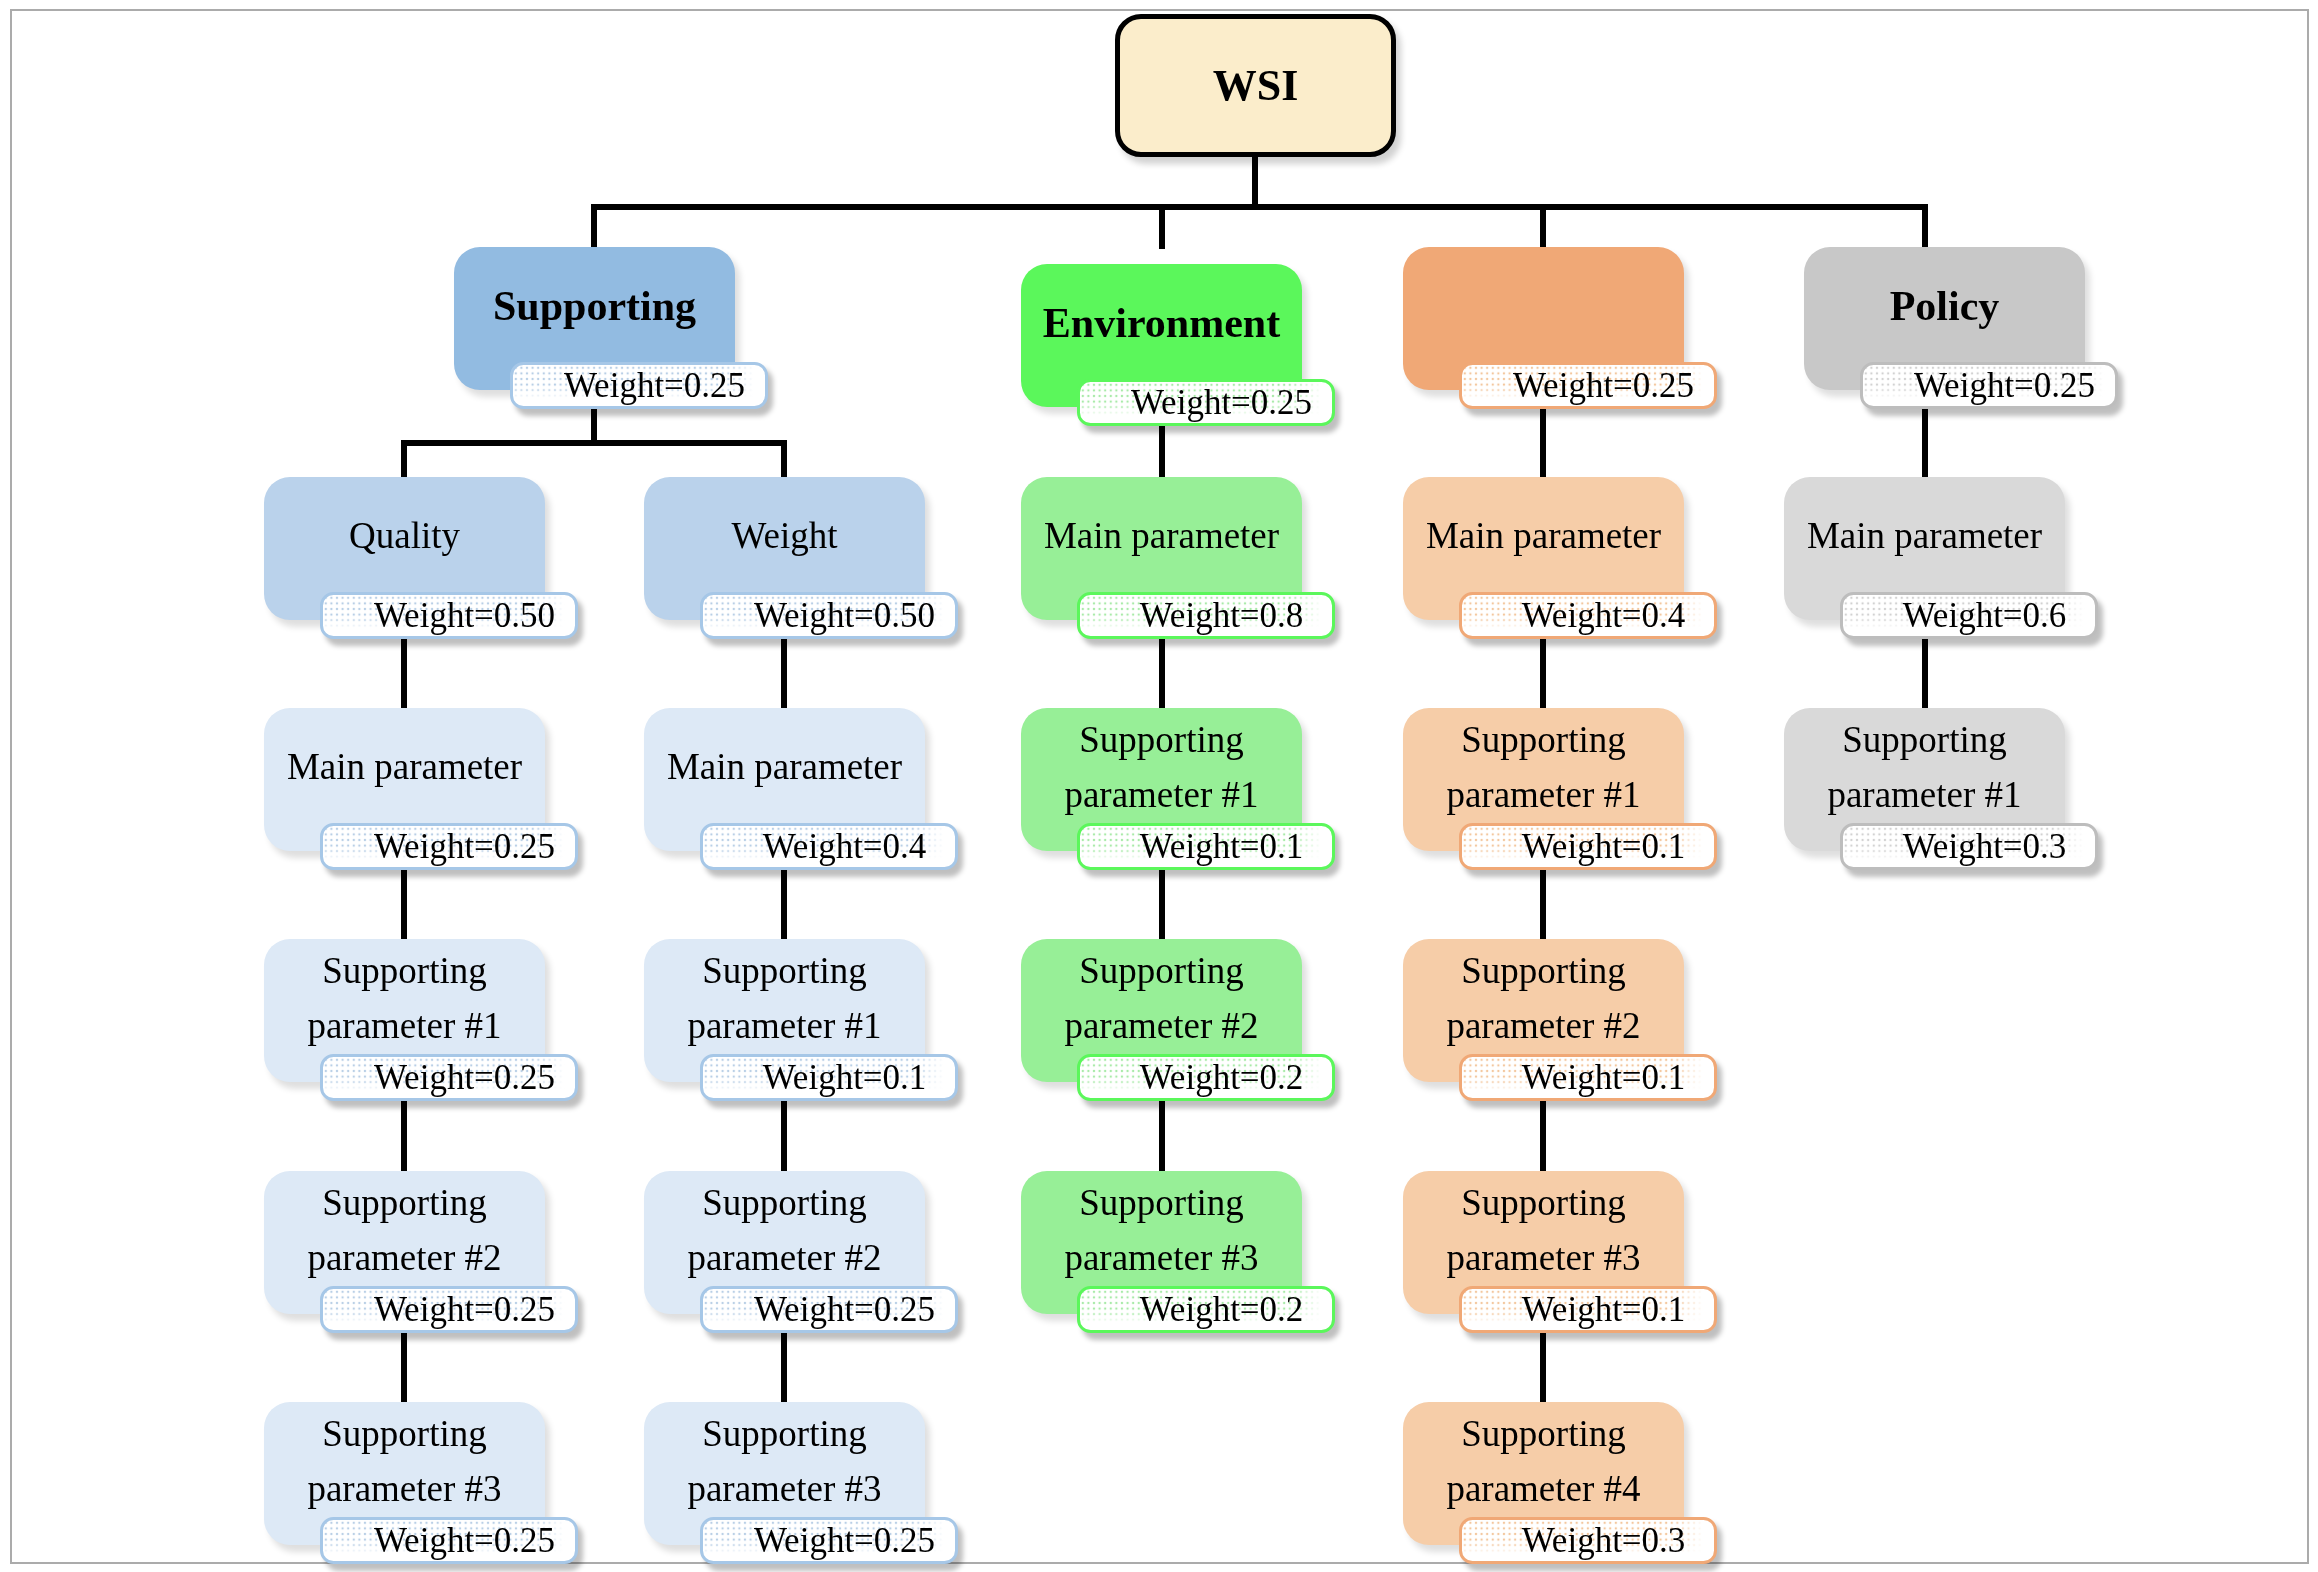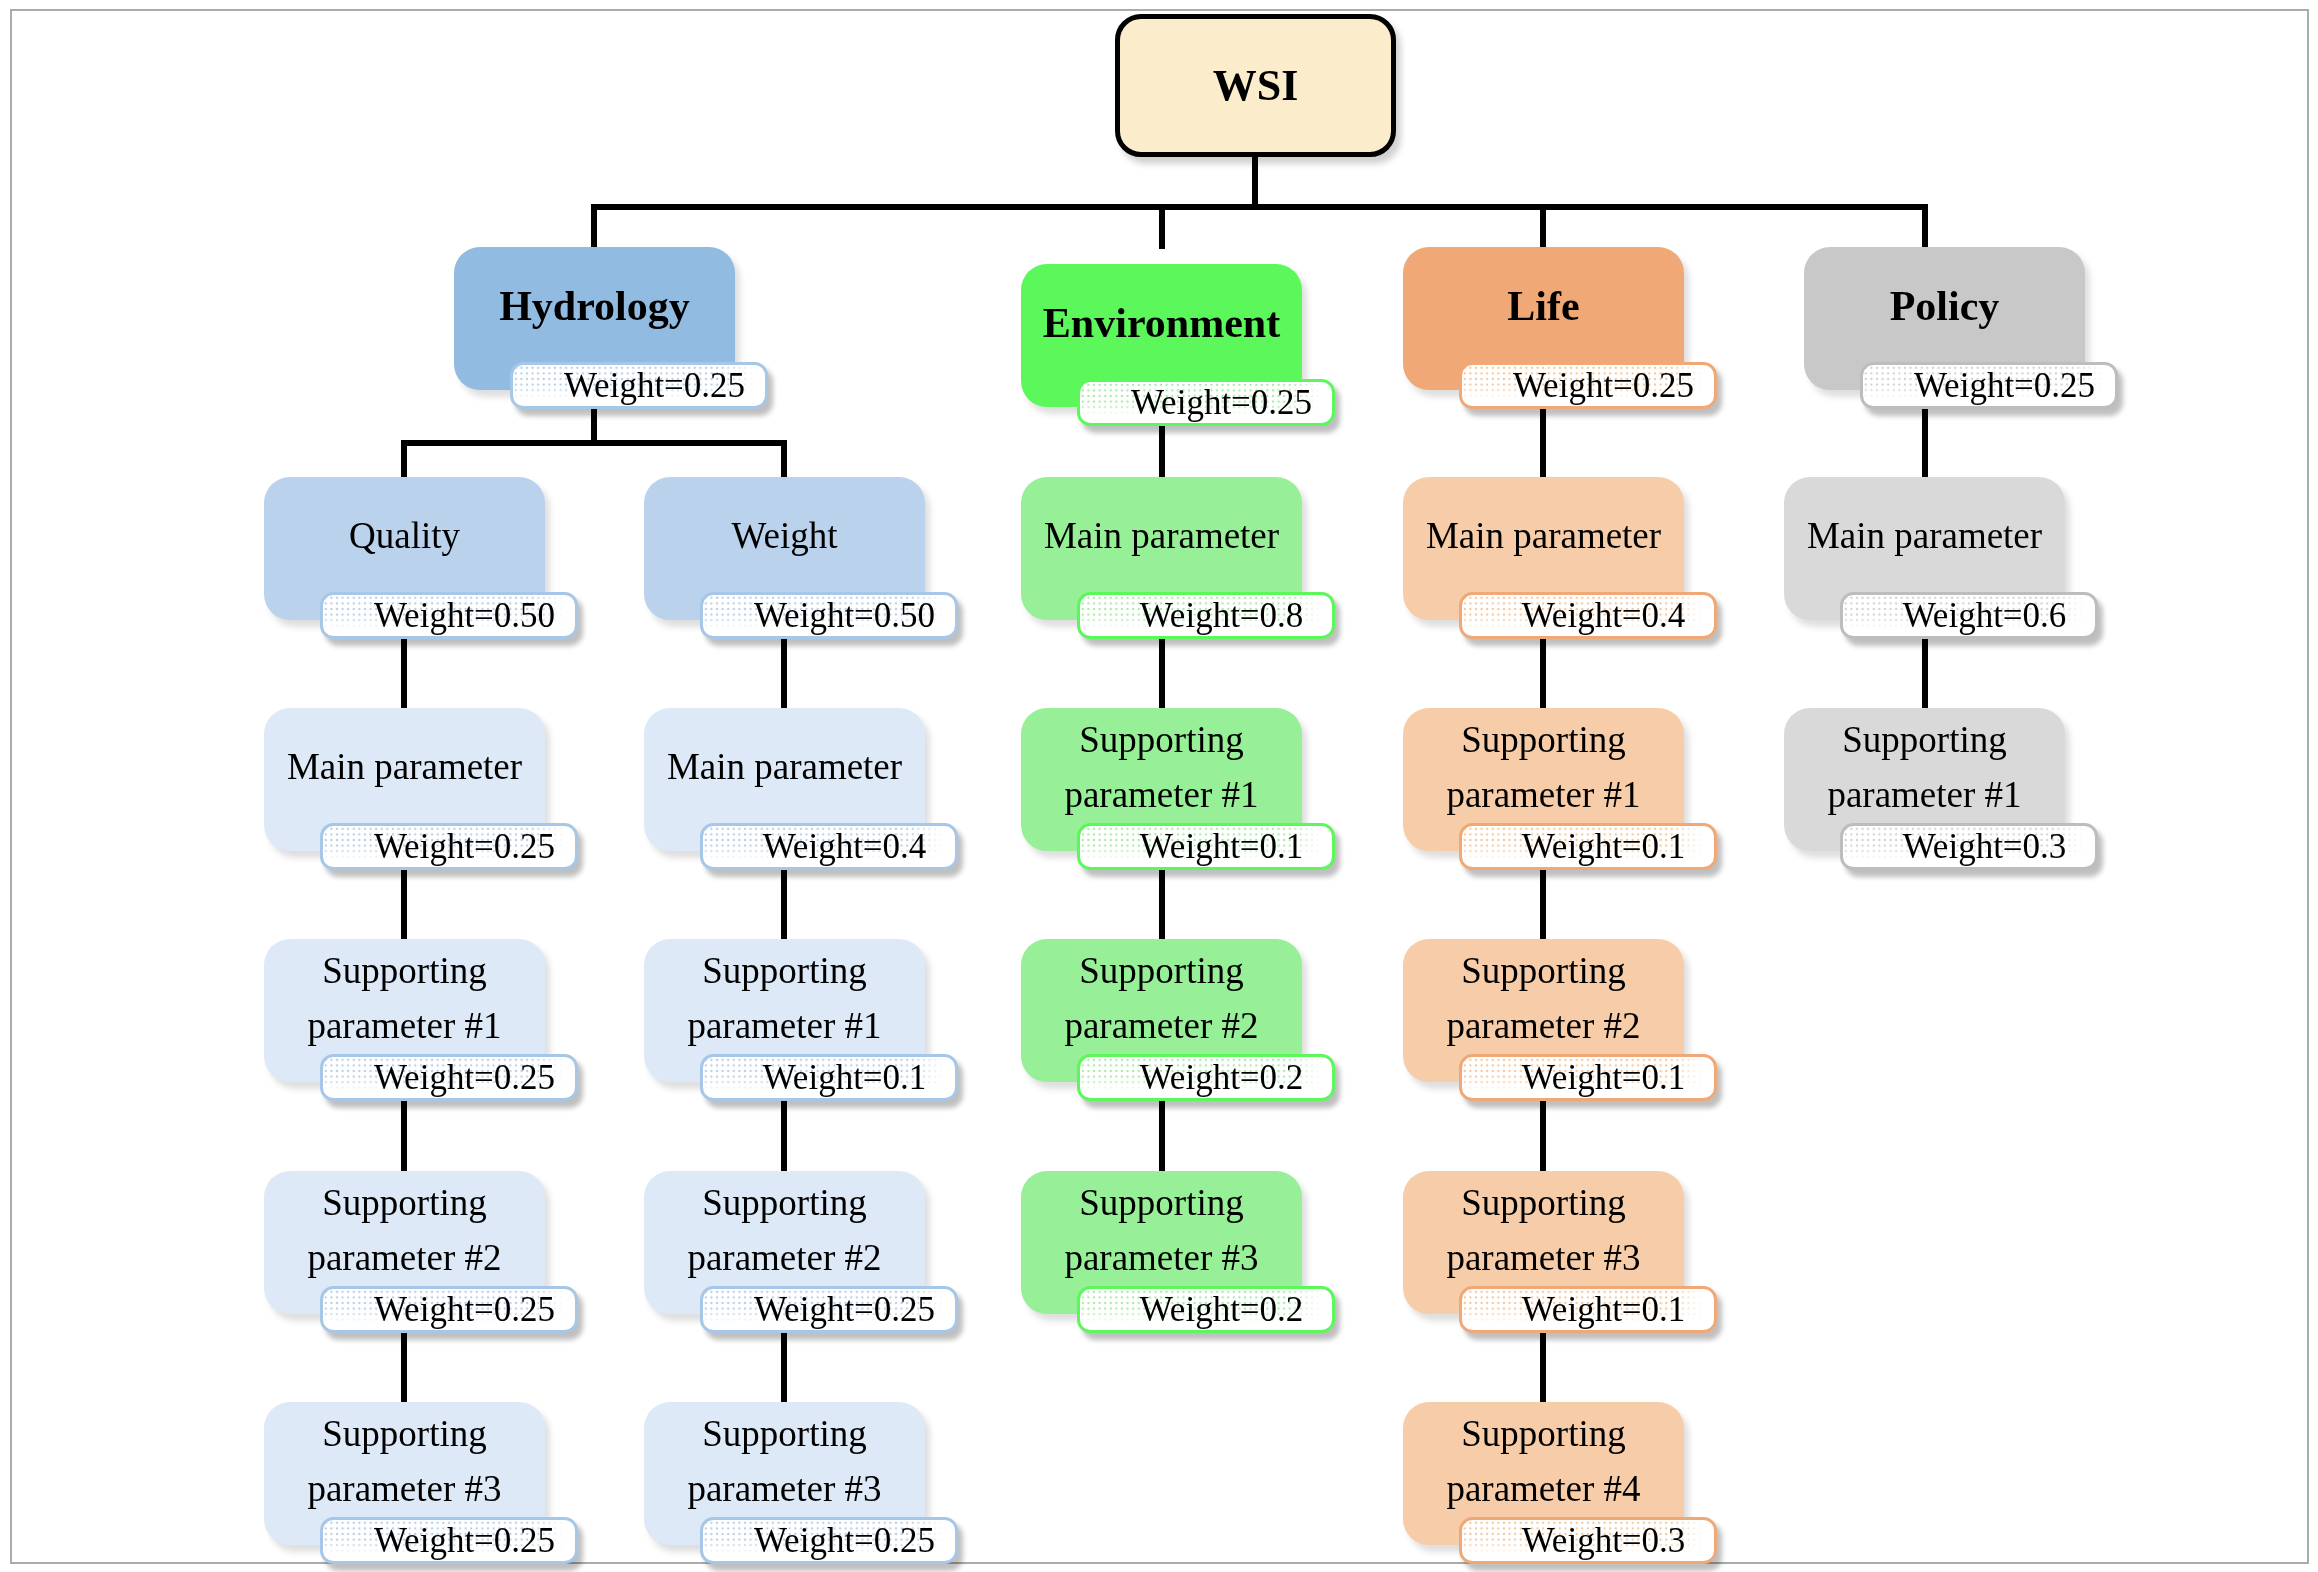--- a/index.html
+++ b/index.html
@@ -129,33 +129,32 @@
   <div class="ln" style="left:1540px;top:1098px;width:5.6px;height:74px"></div>
   <div class="ln" style="left:1540px;top:1329px;width:5.6px;height:74px"></div>
 
   <div class="ln" style="left:1922px;top:636px;width:5.6px;height:74px"></div>
 
   <div class="node wsi" style="left:1115px;top:14px">
     <div class="lbl">WSI</div>
   </div>
 
   <div class="node hd bg-hydro-hd" style="left:454px;top:247px">
-    <div class="lbl">Hydrology</div>
+    <div class="lbl">Supporting</div>
     <div class="badge bd-hydro">
         <span>Weight=0.25</span>
       </div>
   </div>
   <div class="node hd bg-env-hd" style="left:1021px;top:264px">
     <div class="lbl">Environment</div>
     <div class="badge bd-env">
         <span>Weight=0.25</span>
       </div>
   </div>
   <div class="node hd bg-life-hd" style="left:1403px;top:247px">
-    <div class="lbl">Life</div>
     <div class="badge bd-life">
         <span>Weight=0.25</span>
       </div>
   </div>
   <div class="node hd bg-pol-hd" style="left:1784px;top:247px">
     <div class="lbl">Policy</div>
     <div class="badge bd-pol">
         <span>Weight=0.25</span>
       </div>
   </div>

